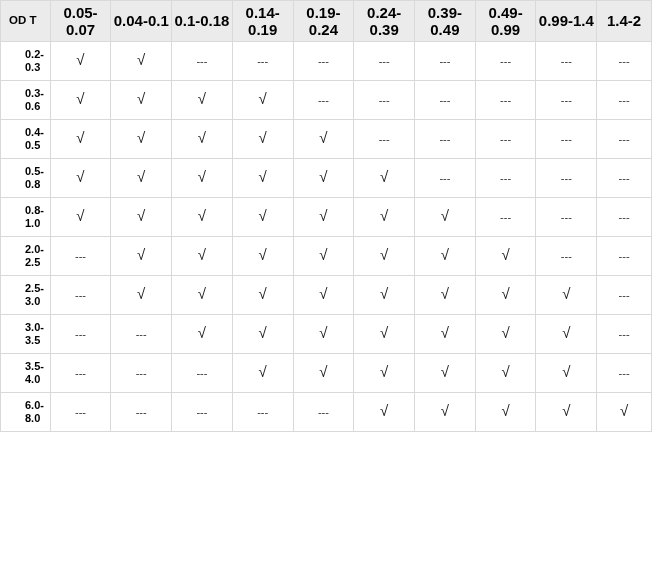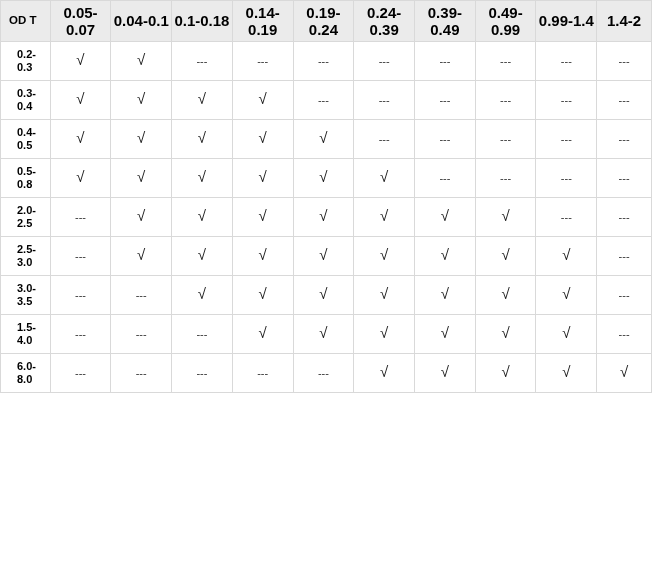--- a/index.html
+++ b/index.html
@@ -40,21 +40,21 @@
     padding-left: 8px;
     font-size: 11.5px;
   }
   
   #compat-table tbody th.rowhead {
     background: #ffffff;
     font-size: 11px;
     font-weight: bold;
     line-height: 1.15;
     text-align: left;
-    padding-left: 16px;
+    padding-left: 24px;
     height: 38px;
     color: #000000;
   }
   #compat-table tbody td {
     background: #ffffff;
     font-size: 13px;
     height: 38px;
     color: #222222;
   }
   #compat-table tbody td.dash {
@@ -112,21 +112,21 @@
         <td class="dash">---</td>
         <td class="dash">---</td>
         <td class="dash">---</td>
         <td class="dash">---</td>
         <td class="dash">---</td>
         <td class="dash">---</td>
         <td class="dash">---</td>
         <td class="dash">---</td>
       </tr>
       <tr>
-        <th class="rowhead">0.3-0.4</th>
+        <th class="rowhead">0.3-0.6</th>
         <td><span class="chk">√</span></td>
         <td><span class="chk">√</span></td>
         <td><span class="chk">√</span></td>
         <td><span class="chk">√</span></td>
         <td class="dash">---</td>
         <td class="dash">---</td>
         <td class="dash">---</td>
         <td class="dash">---</td>
         <td class="dash">---</td>
         <td class="dash">---</td>
@@ -151,20 +151,33 @@
         <td><span class="chk">√</span></td>
         <td><span class="chk">√</span></td>
         <td><span class="chk">√</span></td>
         <td><span class="chk">√</span></td>
         <td class="dash">---</td>
         <td class="dash">---</td>
         <td class="dash">---</td>
         <td class="dash">---</td>
       </tr>
       <tr>
+        <th class="rowhead">0.8-1.0</th>
+        <td><span class="chk">√</span></td>
+        <td><span class="chk">√</span></td>
+        <td><span class="chk">√</span></td>
+        <td><span class="chk">√</span></td>
+        <td><span class="chk">√</span></td>
+        <td><span class="chk">√</span></td>
+        <td><span class="chk">√</span></td>
+        <td class="dash">---</td>
+        <td class="dash">---</td>
+        <td class="dash">---</td>
+      </tr>
+      <tr>
         <th class="rowhead">2.0-2.5</th>
         <td class="dash">---</td>
         <td><span class="chk">√</span></td>
         <td><span class="chk">√</span></td>
         <td><span class="chk">√</span></td>
         <td><span class="chk">√</span></td>
         <td><span class="chk">√</span></td>
         <td><span class="chk">√</span></td>
         <td><span class="chk">√</span></td>
         <td class="dash">---</td>
@@ -190,21 +203,21 @@
         <td><span class="chk">√</span></td>
         <td><span class="chk">√</span></td>
         <td><span class="chk">√</span></td>
         <td><span class="chk">√</span></td>
         <td><span class="chk">√</span></td>
         <td><span class="chk">√</span></td>
         <td><span class="chk">√</span></td>
         <td class="dash">---</td>
       </tr>
       <tr>
-        <th class="rowhead">1.5-4.0</th>
+        <th class="rowhead">3.5-4.0</th>
         <td class="dash">---</td>
         <td class="dash">---</td>
         <td class="dash">---</td>
         <td><span class="chk">√</span></td>
         <td><span class="chk">√</span></td>
         <td><span class="chk">√</span></td>
         <td><span class="chk">√</span></td>
         <td><span class="chk">√</span></td>
         <td><span class="chk">√</span></td>
         <td class="dash">---</td>

